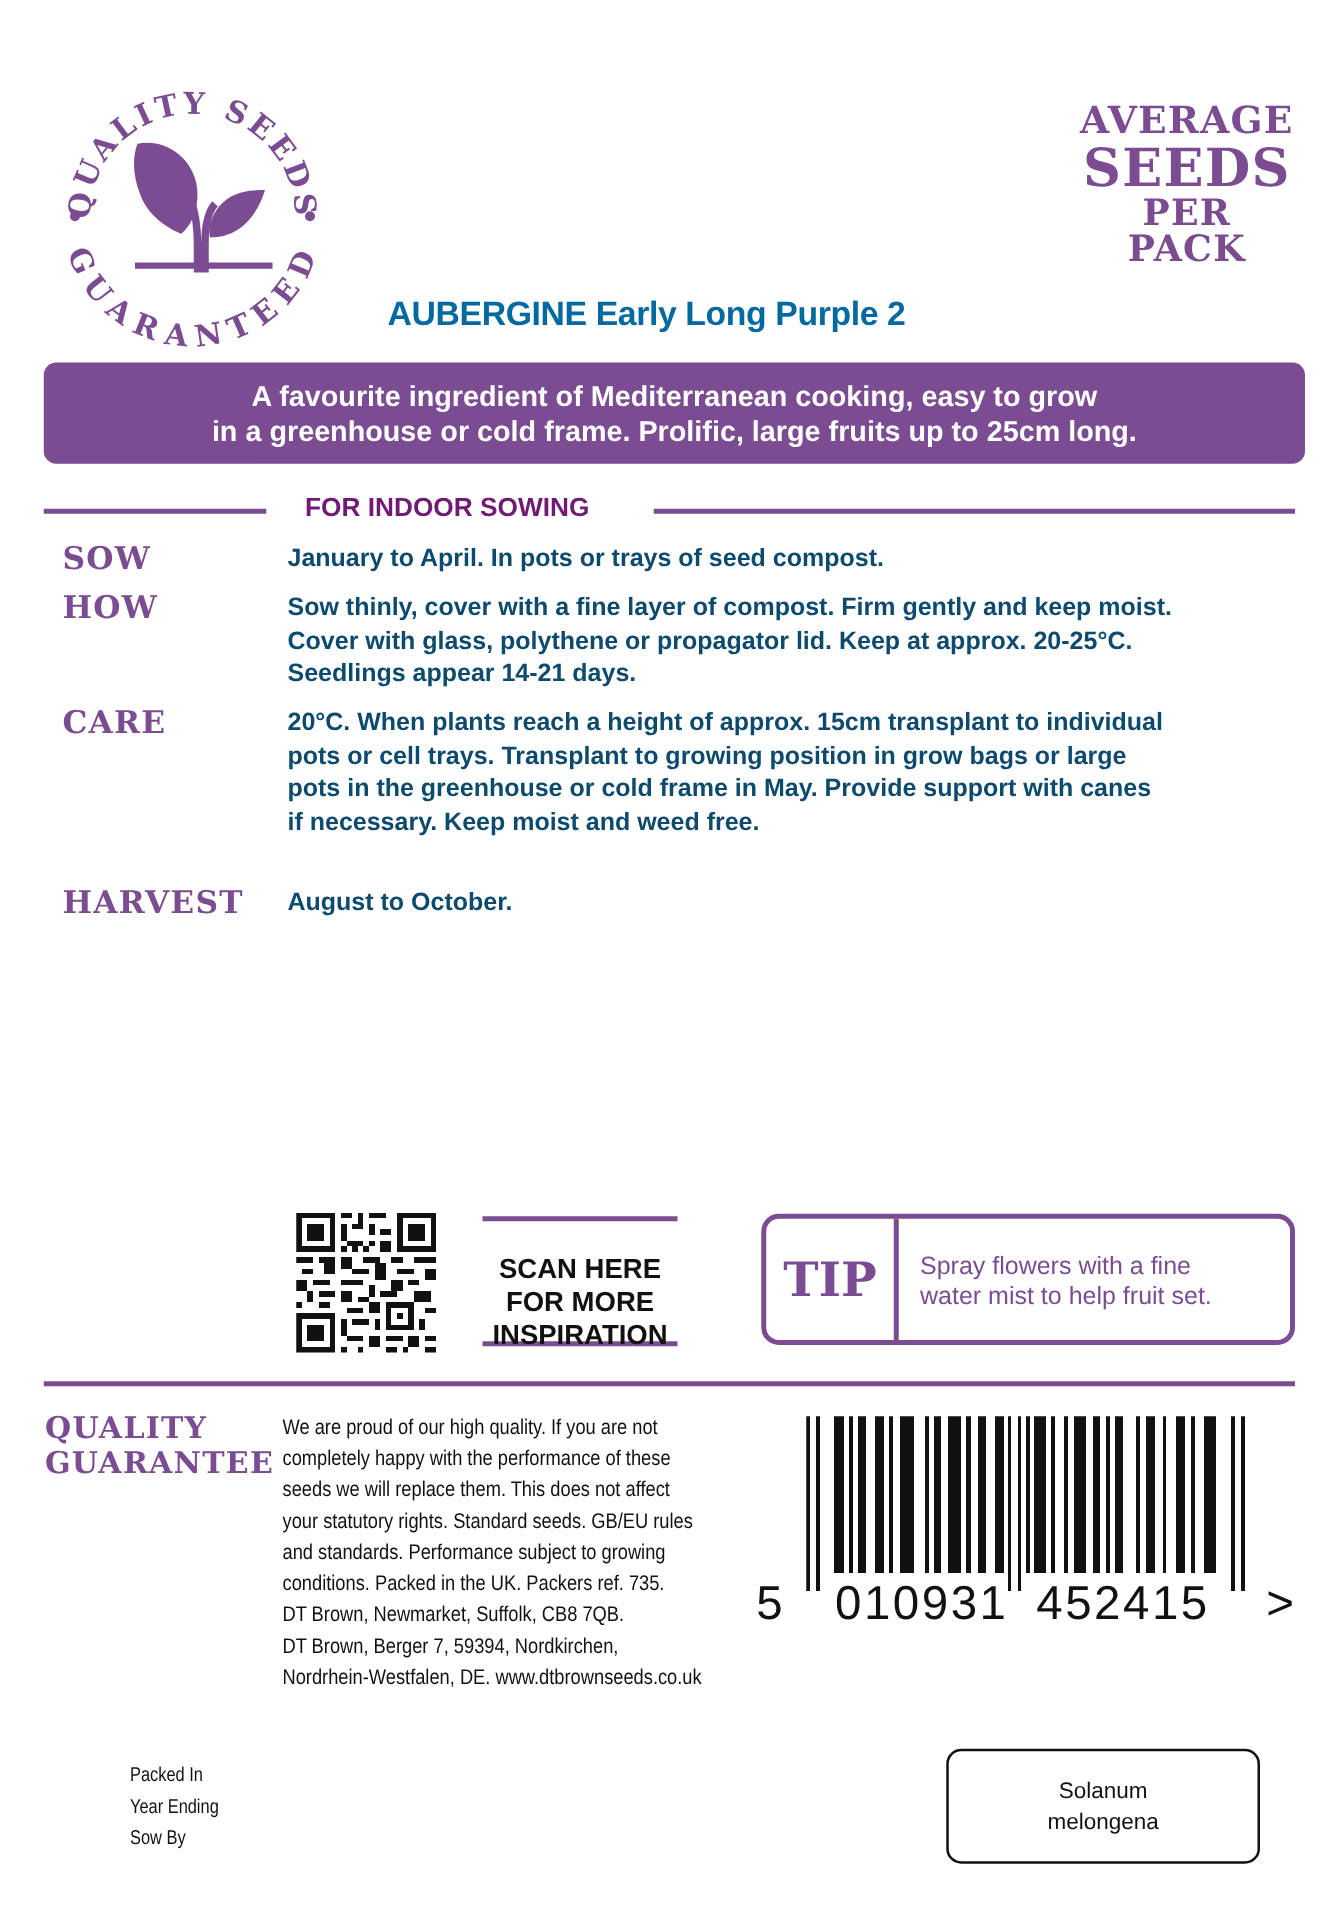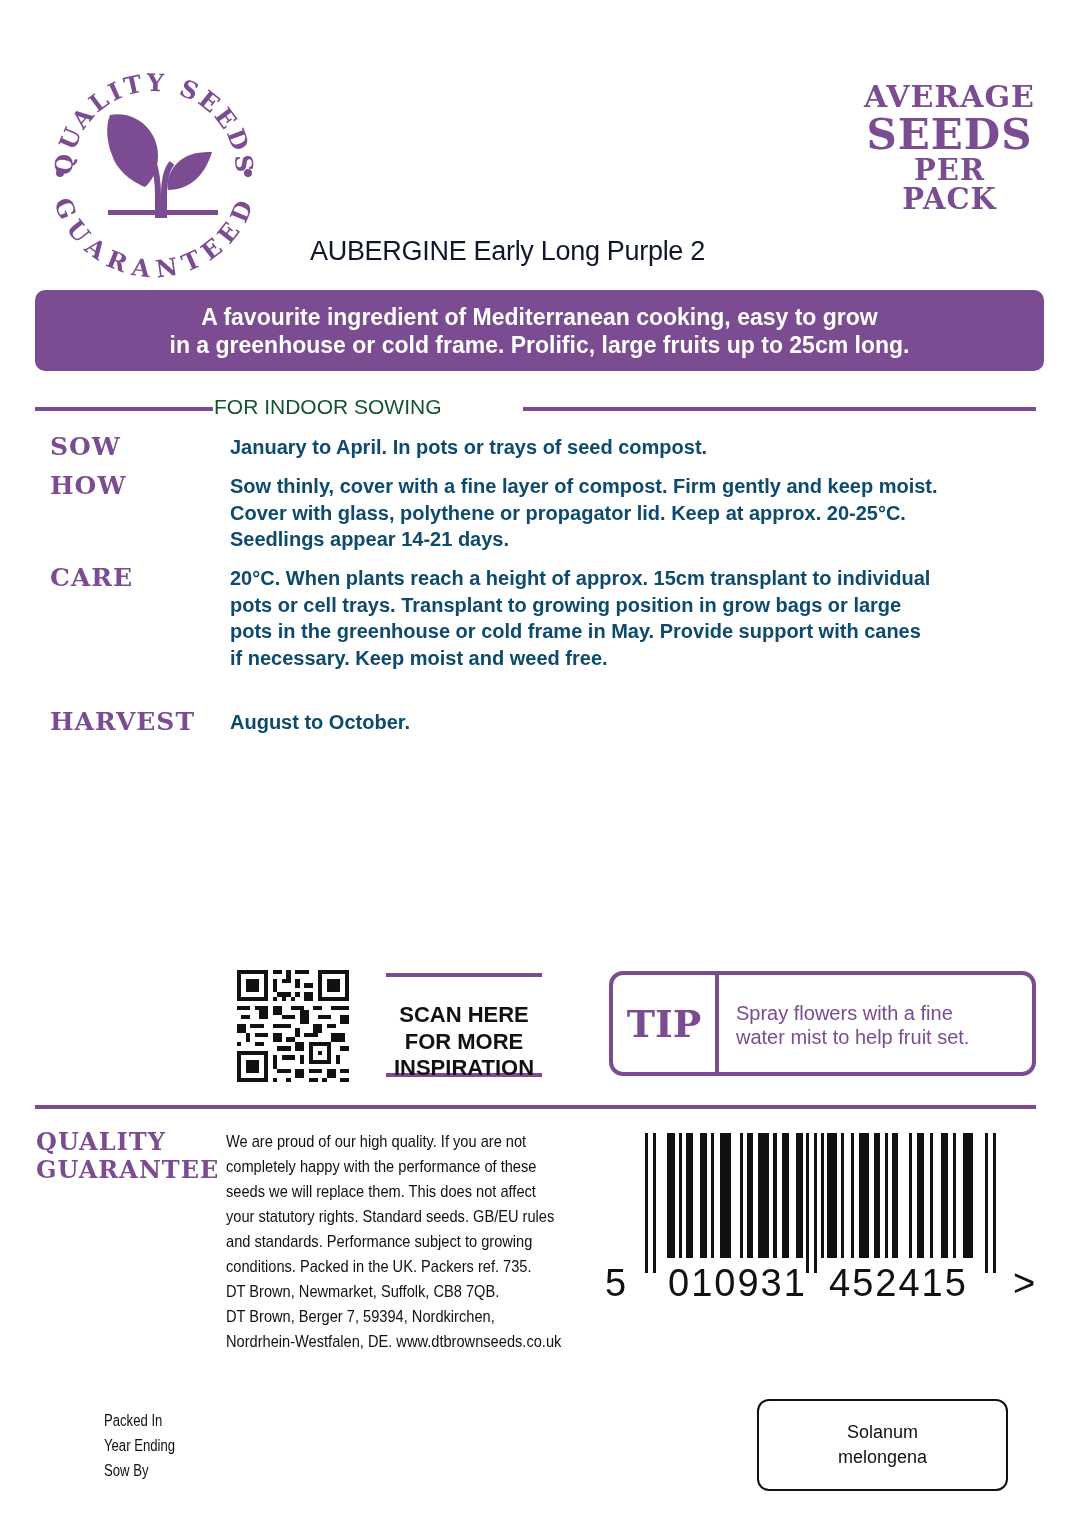--- a/index.html
+++ b/index.html
@@ -12,30 +12,30 @@
   #logo { left: 40px; top: 55px; width: 225px; height: 225px; }
 
   
   #seedcount { left: 862px; top: 82px; width: 175px; text-align: center; line-height: 1; }
   #seedcount .avg { font-size: 30px; letter-spacing: 1px; }
   #seedcount .num { font-size: 66px; font-weight: normal; margin-top: 2px; letter-spacing: 2px; }
   #seedcount .seeds { font-size: 42px; margin-top: 2px; letter-spacing: 1px; }
   #seedcount .per { font-size: 29px; margin-top: 0; }
 
   
-  #title { left: 310px; top: 236px; width: 460px; font-family: "Liberation Sans", sans-serif; font-weight: normal; font-size: 27px; color: #0f172a; letter-spacing: -0.3px; }
+  #title { left: 310px; top: 236px; width: 460px; font-family: "Liberation Sans", sans-serif; font-weight: bold; font-size: 27px; color: #0369a1; letter-spacing: -0.3px; }
 
   
   #banner { left: 35px; top: 290px; width: 1009px; height: 81px; background: #7b4c91; border-radius: 10px; color: #fff; text-align: center; display: flex; flex-direction: column; justify-content: center; font-family: "Liberation Sans", sans-serif; font-weight: bold; font-size: 23px; line-height: 28px; }
 
   
   #sec-head { left: 35px; top: 395px; width: 1001px; height: 26px; }
   #sec-head .line-l { position: absolute; left: 0; top: 12px; width: 178px; height: 4px; background: #7b4c91; }
   #sec-head .line-r { position: absolute; left: 488px; top: 12px; right: 0; height: 4px; background: #7b4c91; }
-  #sec-head .label { position: absolute; left: 179px; top: 0; font-family: "Liberation Sans", sans-serif; font-weight: normal; font-size: 21px; color: #14532d; }
+  #sec-head .label { position: absolute; left: 209px; top: 0; font-family: "Liberation Sans", sans-serif; font-weight: bold; font-size: 21px; color: #701a75; }
 
   
   .row { position: absolute; left: 50px; width: 990px; }
   .row .k { position: absolute; left: 0; top: 0; font-family: "DejaVu Serif", serif; font-size: 25px; color: #7b4c91; font-weight: bold; letter-spacing: 1px; }
   .row .v { position: absolute; left: 180px; top: 2px; width: 800px; font-family: Liberation Sans, sans-serif; font-weight: bold; font-size: 20px; line-height: 26.5px; color: #0c4a6e; }
 
   
   #qr { left: 237px; top: 970px; width: 112px; height: 112px; }
   #scan { left: 386px; top: 973px; width: 156px; height: 104px; border-top: 4px solid #7b4c91; border-bottom: 4px solid #7b4c91; text-align: center; font-family: "Liberation Sans", sans-serif; font-weight: bold; font-size: 22px; line-height: 26.5px; padding-top: 25px; color: #111; }
 

